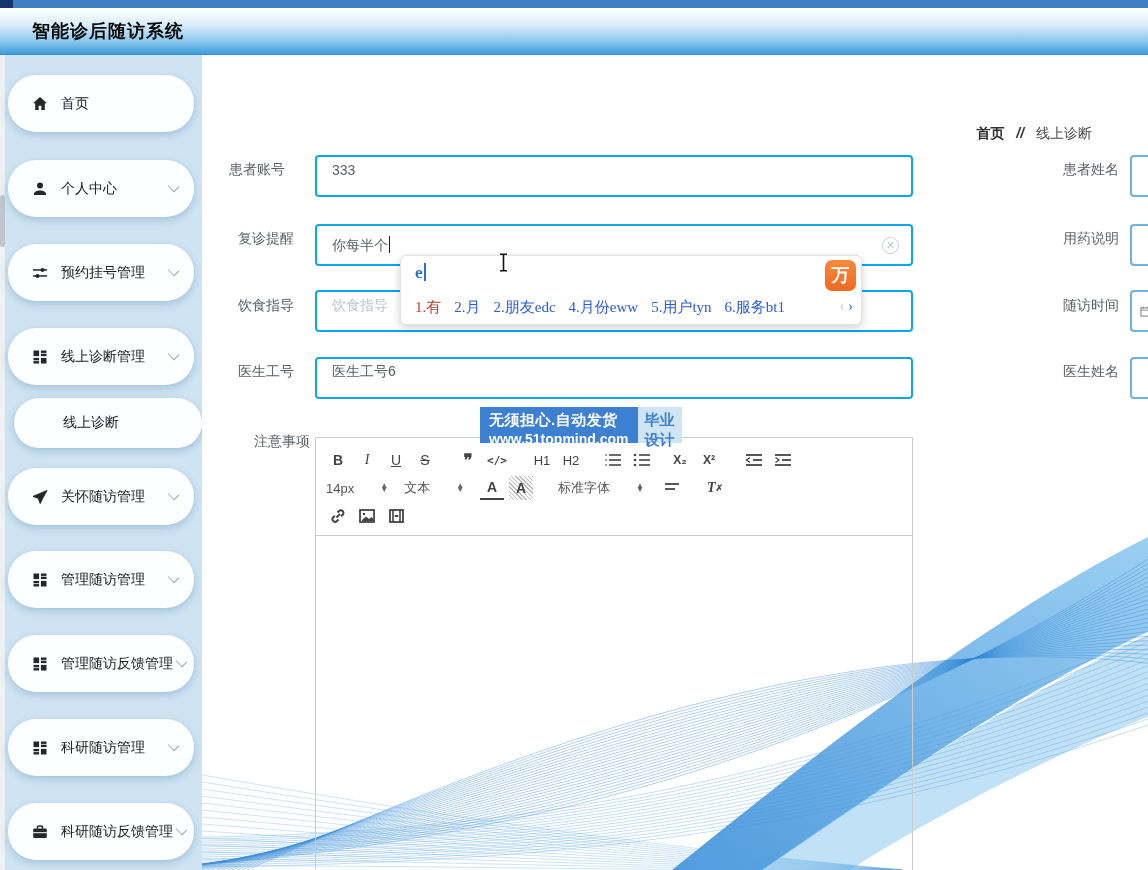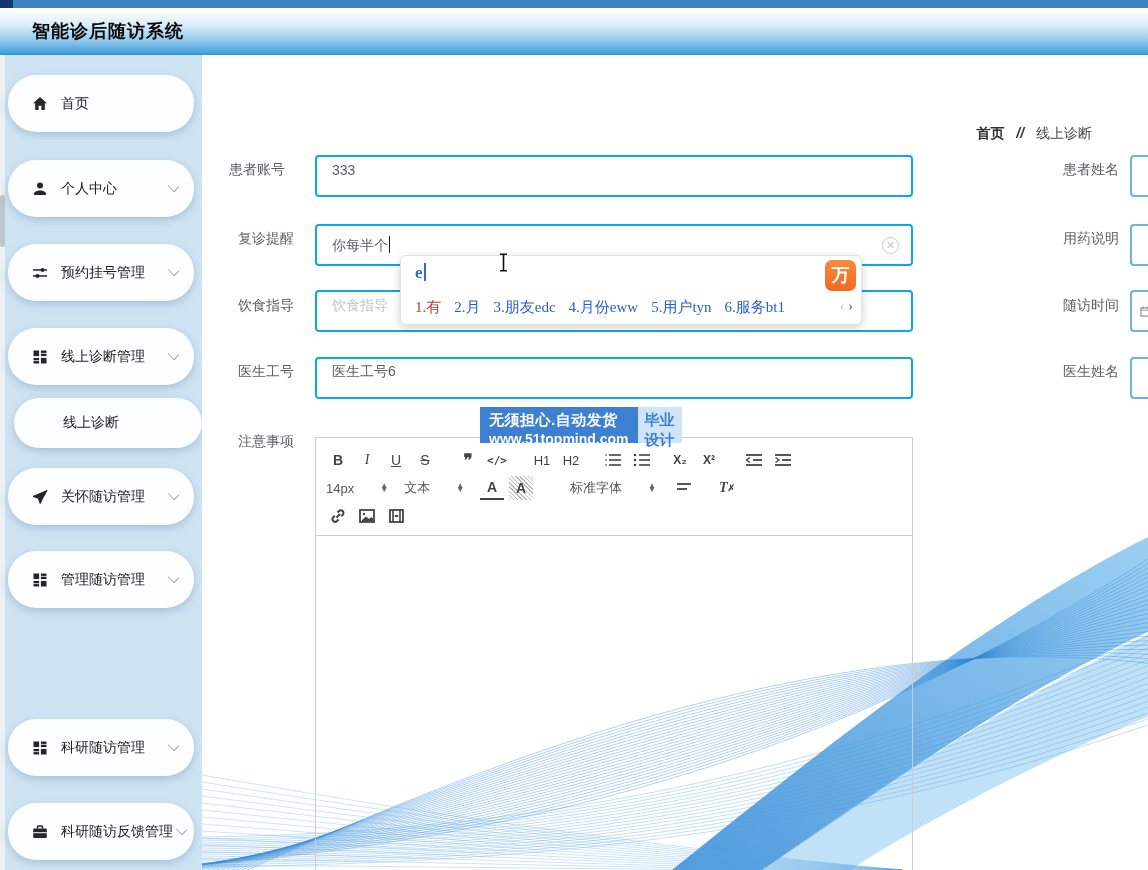--- a/index.html
+++ b/index.html
@@ -184,20 +184,34 @@
             <rect x="8.9" y="4.7" width="5.6" height="2.4" stroke="none"></rect>
             <rect x="1.5" y="8.9" width="5.6" height="2.4" stroke="none"></rect>
             <rect x="1.5" y="12.1" width="5.6" height="2.4" stroke="none"></rect>
             <rect x="8.9" y="8.9" width="5.6" height="5.6" stroke="none"></rect>
           </svg>
       </span>
       <span class="nlabel">管理随访管理</span>
       <span class="chev"></span>
     </div>
 
+    <div class="nav-item" style="top:580px">
+      <span class="nicon">
+        <svg viewBox="0 0 16 16">
+            <rect x="1.5" y="1.5" width="5.6" height="5.6" stroke="none"></rect>
+            <rect x="8.9" y="1.5" width="5.6" height="2.4" stroke="none"></rect>
+            <rect x="8.9" y="4.7" width="5.6" height="2.4" stroke="none"></rect>
+            <rect x="1.5" y="8.9" width="5.6" height="2.4" stroke="none"></rect>
+            <rect x="1.5" y="12.1" width="5.6" height="2.4" stroke="none"></rect>
+            <rect x="8.9" y="8.9" width="5.6" height="5.6" stroke="none"></rect>
+          </svg>
+      </span>
+      <span class="nlabel">管理随访反馈管理</span>
+      <span class="chev" style="right:8px"></span>
+    </div>
 
     <div class="nav-item" style="top:664px">
       <span class="nicon">
         <svg viewBox="0 0 16 16">
             <rect x="1.5" y="1.5" width="5.6" height="5.6" stroke="none"></rect>
             <rect x="8.9" y="1.5" width="5.6" height="2.4" stroke="none"></rect>
             <rect x="8.9" y="4.7" width="5.6" height="2.4" stroke="none"></rect>
             <rect x="1.5" y="8.9" width="5.6" height="2.4" stroke="none"></rect>
             <rect x="1.5" y="12.1" width="5.6" height="2.4" stroke="none"></rect>
             <rect x="8.9" y="8.9" width="5.6" height="5.6" stroke="none"></rect>
@@ -301,21 +315,21 @@
       <span>你每半个</span><span class="caret-inline"></span>
     </div>
     <div class="clearbtn" style="top:182px">✕</div>
 
     <div class="flabel" style="left:36px; top:242px">饮食指导</div>
     <input class="finput" style="top: 235px;" placeholder="饮食指导">
 
     <div class="flabel" style="left:36px; top:308px">医生工号</div>
     <input class="finput" style="top: 302px;" value="医生工号6">
 
-    <div class="flabel" style="left:36px; top:378px">注意事项</div>
+    <div class="flabel" style="left:52px; top:378px">注意事项</div>
 
     <div class="editor">
       <div class="ed-toolbar">
         <div class="ed-row">
           <span class="ed-btn b-bold">B</span>
           <span class="ed-btn b-italic">I</span>
           <span class="ed-btn b-under">U</span>
           <span class="ed-btn b-strike">S</span>
           <span class="ed-btn b-quote" style="margin-left:14px">❞</span>
           <span class="ed-btn b-code">&lt;/&gt;</span>
@@ -370,21 +384,21 @@
           </span>
           <span class="ed-select">
             <span>文本</span>
             <span class="updown">
                 <span>▲</span>
                 <span>▼</span>
               </span>
           </span>
           <span class="ed-btn b-color">A</span>
           <span class="ed-btn b-highlight">A</span>
-          <span class="ed-select" style="margin-left:32px">
+          <span class="ed-select" style="margin-left:20px">
             <span>标准字体</span>
             <span class="updown">
                 <span>▲</span>
                 <span>▼</span>
               </span>
           </span>
           <span class="ed-btn">
             <svg width="16" height="12" viewBox="0 0 16 12" stroke="#444" stroke-width="1.8">
                 <line x1="1" y1="2" x2="15" y2="2"></line>
                 <line x1="1" y1="7" x2="11" y2="7"></line>
@@ -449,21 +463,21 @@
         <div>设计</div>
       </div>
     </div>
 
     <div class="ime">
       <div class="ime-typed"><span>e</span><span class="ime-caret"></span></div>
       <div class="ime-brand">万</div>
       <div class="ime-cands">
         <span class="cand first">1.有</span>
         <span class="cand">2.月</span>
-        <span class="cand">3.朋友edc</span>
+        <span class="cand">2.朋友edc</span>
         <span class="cand">4.月份eww</span>
         <span class="cand">5.用户tyn</span>
         <span class="cand">6.服务bt1</span>
       </div>
       <div class="ime-page">
         <span class="ime-prev">‹</span><span class="ime-next">›</span>
       </div>
     </div>
 
     <svg class="ibeam" viewBox="0 0 11 19">

